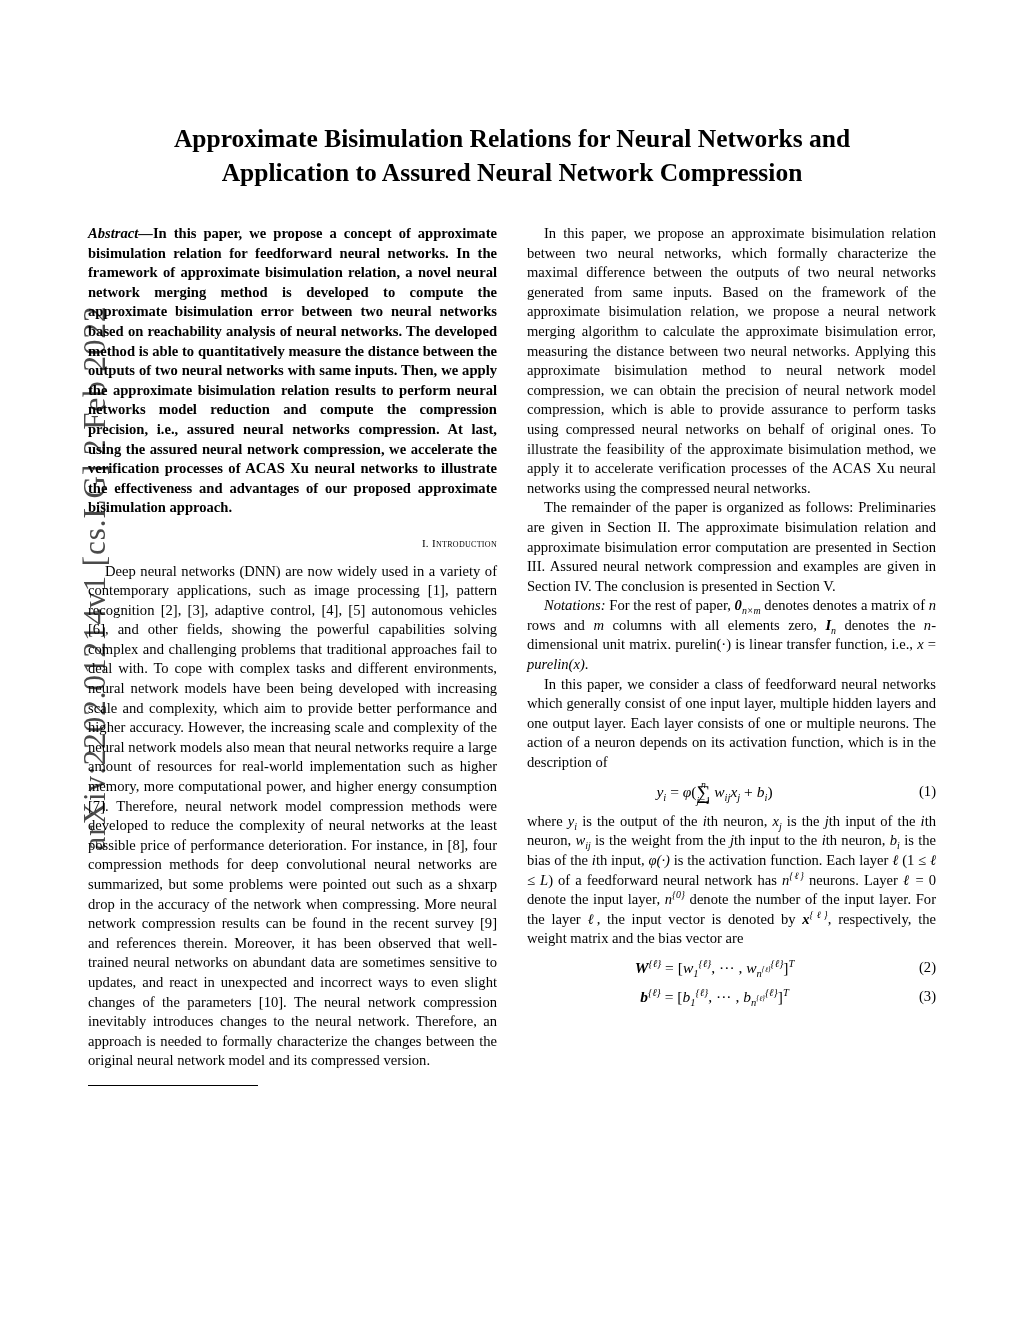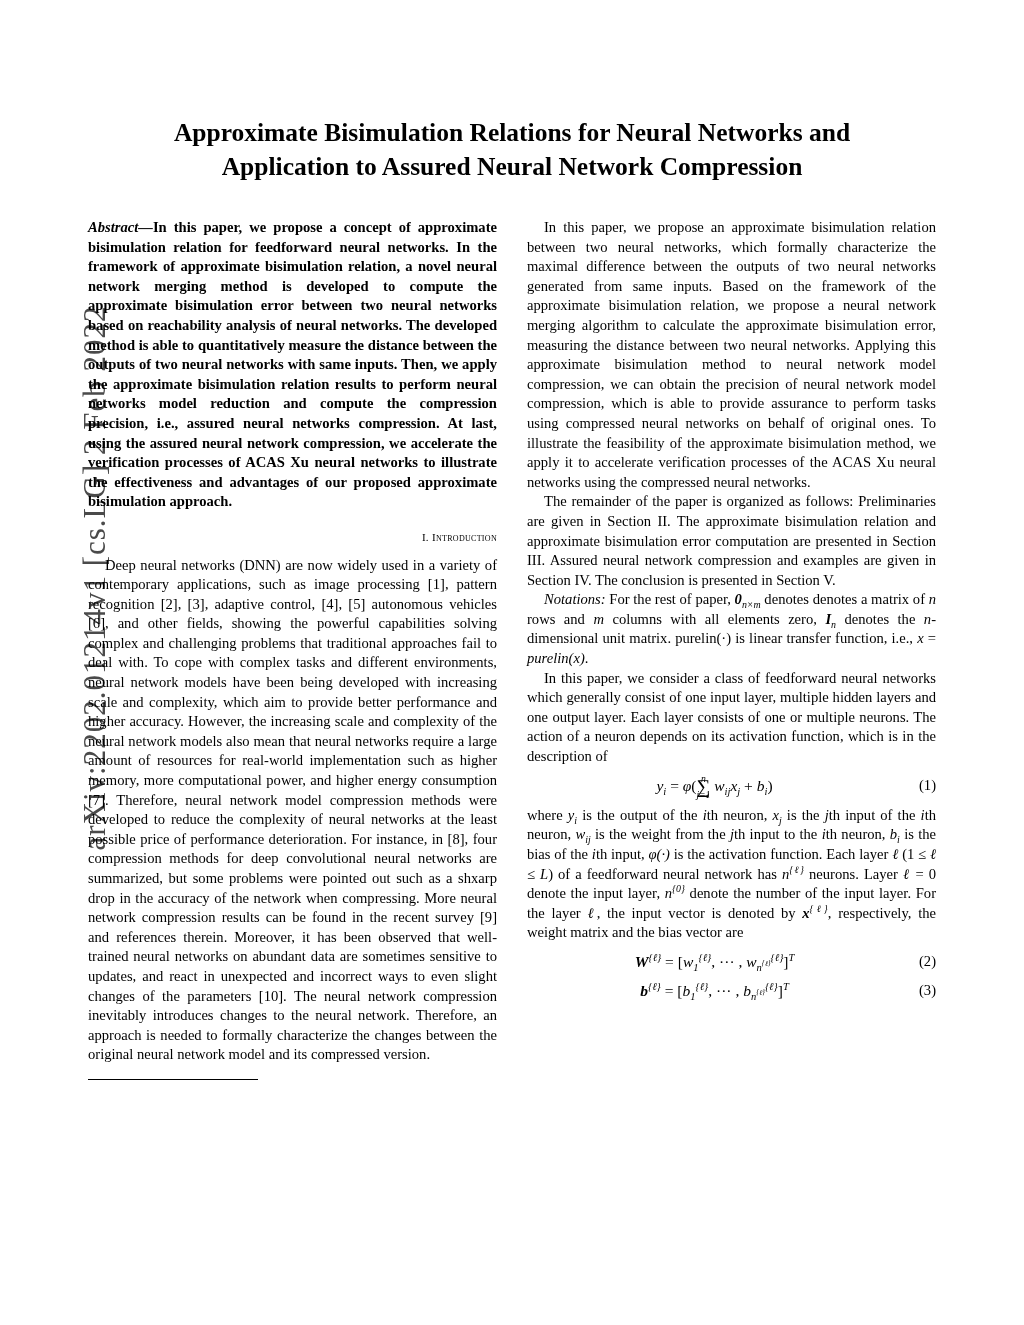--- a/index.html
+++ b/index.html
@@ -46,21 +46,21 @@
     top: 104px;
     width: 848px;
   }
 
   .title {
     text-align: center;
     font-family: "Liberation Serif", serif;
     font-weight: bold;
     font-size: 25.5px;
     line-height: 34px;
-    margin: 12px 28px;
+    margin: 18px 28px;
   }
 
   .authors {
     text-align: center;
     font-size: 17.5px;
     margin-top: 34px;
     margin-bottom: 0;
   }
   .authors .it { font-style: italic; }
 

